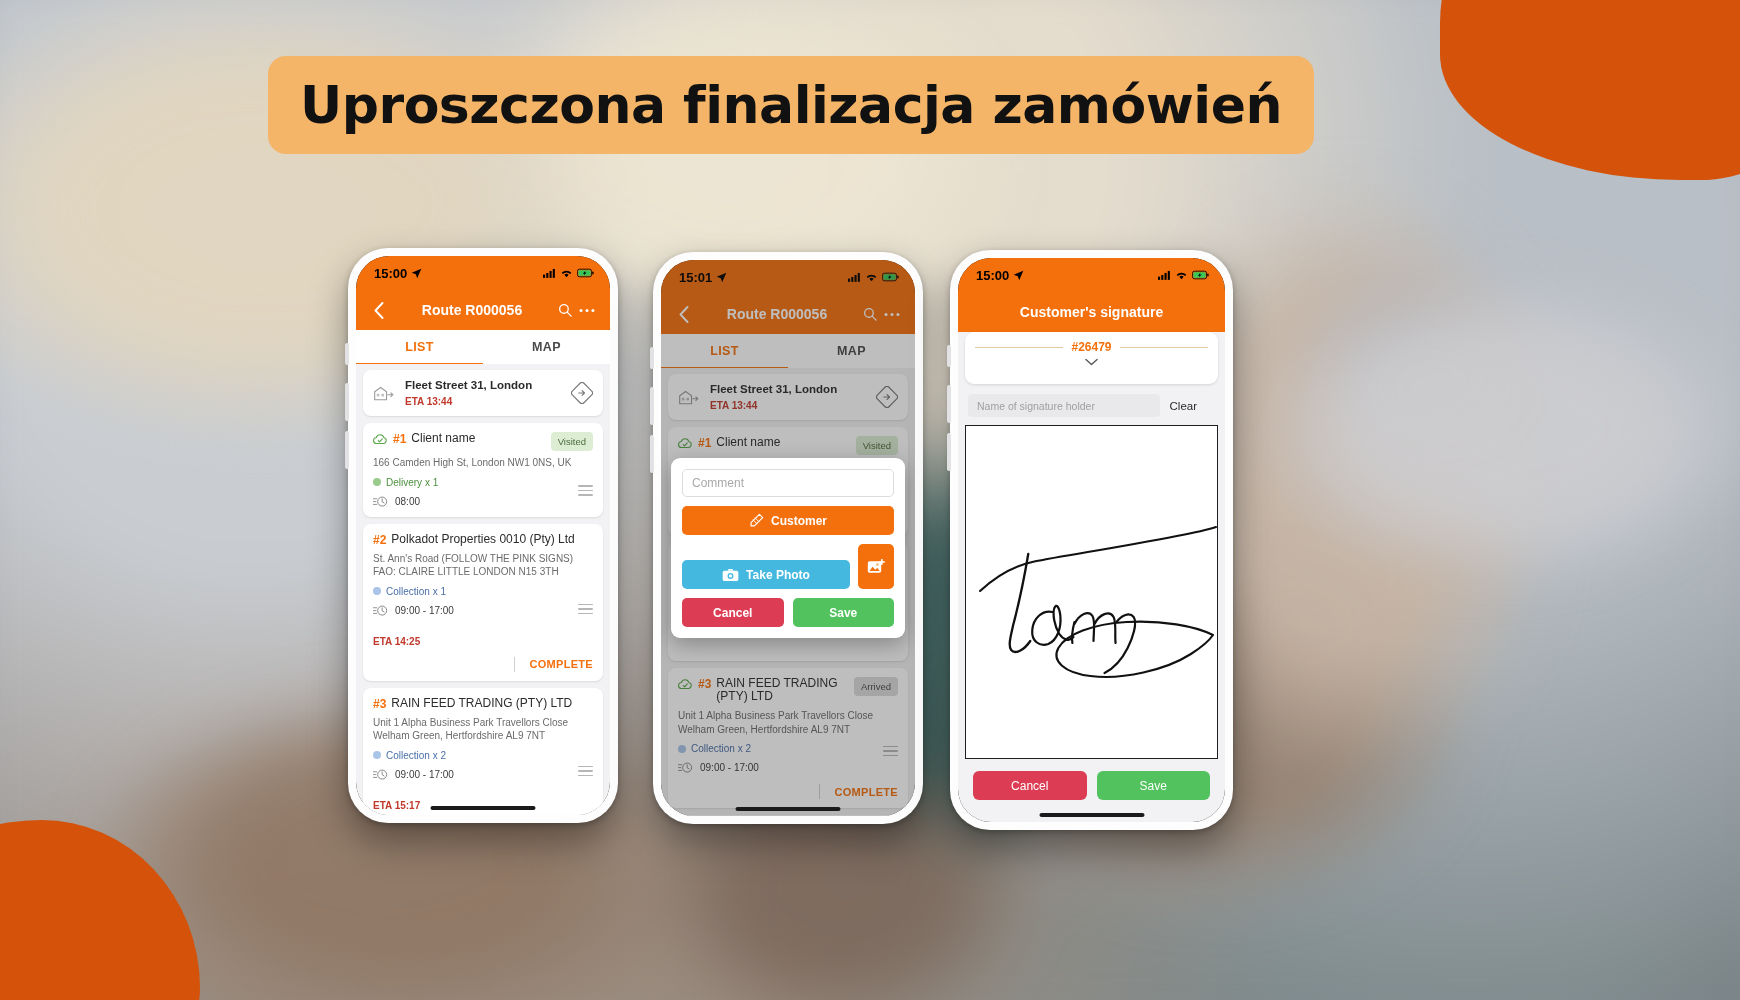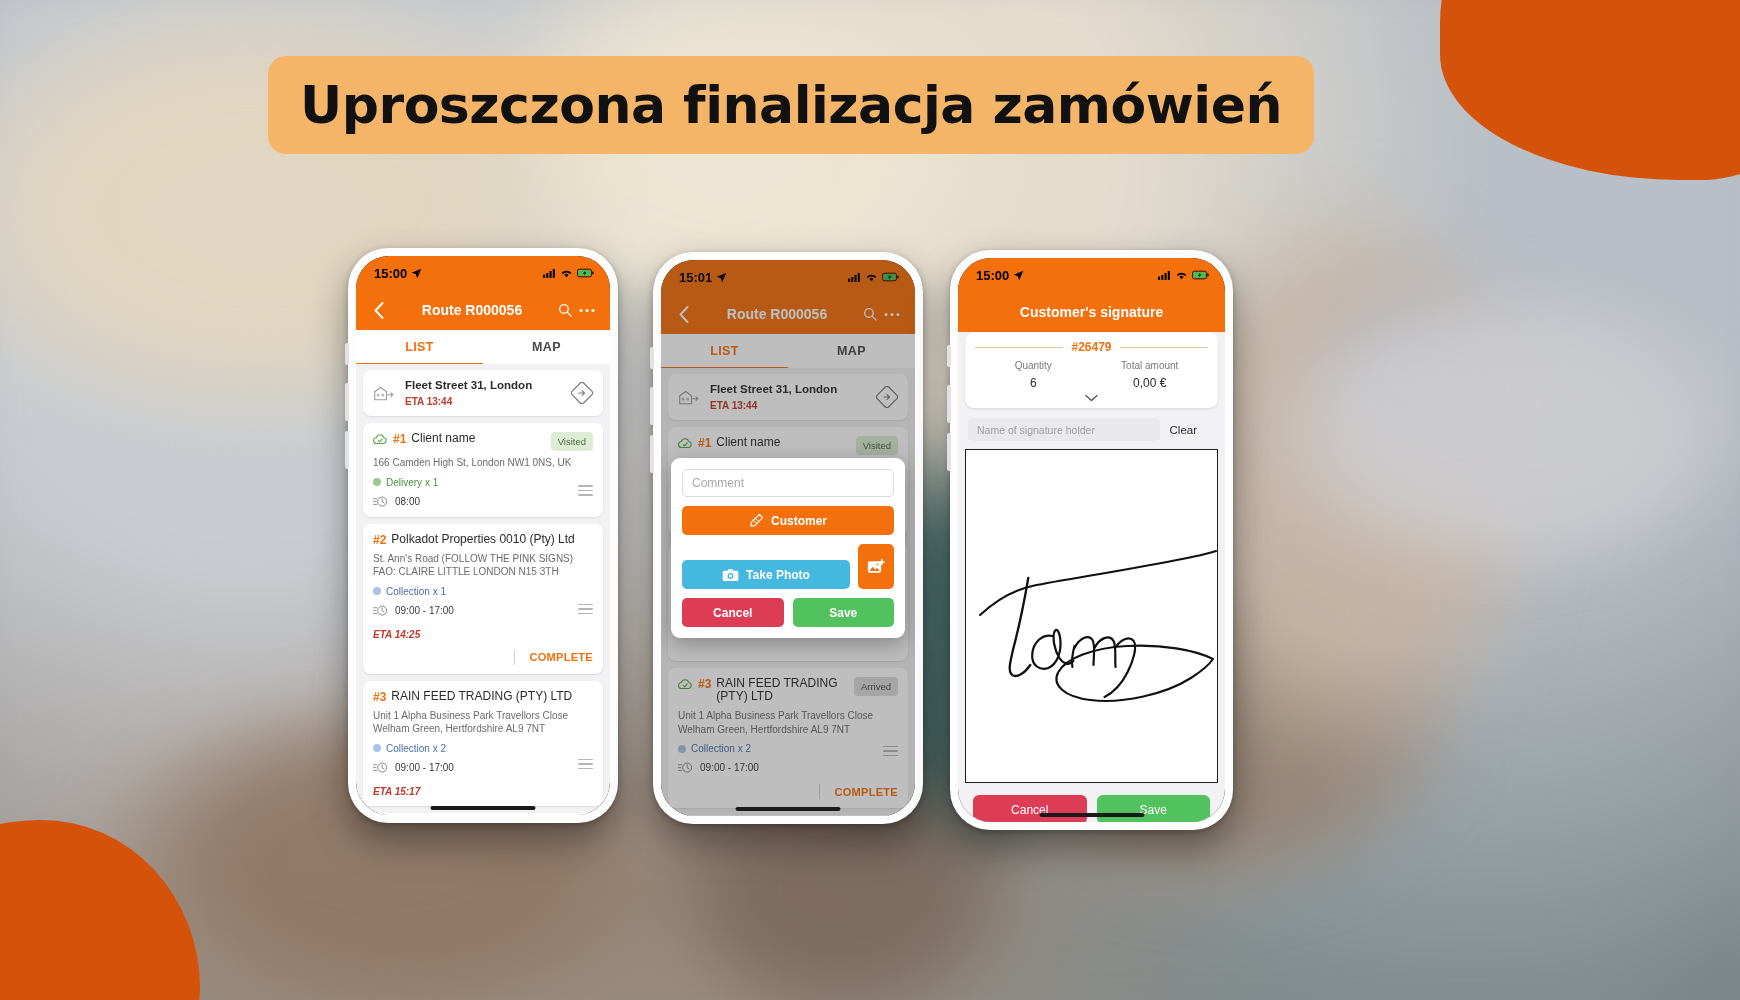--- a/index.html
+++ b/index.html
@@ -85,21 +85,21 @@
   .stop-head{display:flex;align-items:flex-start;gap:5px;}
   .stop-num{color:#f4700d;font-size:12px;font-weight:bold;}
   .stop-name{font-size:12px;color:#2b2b2b;flex:1;line-height:1.15;}
   .badge{font-size:9.5px;padding:4px 7px;border-radius:4px;white-space:nowrap;}
   .badge.visited{background:#dcedd3;color:#4a6b3c;}
   .badge.arrived{background:#dcdcdc;color:#4a4a4a;}
   .stop-addr{font-size:10px;color:#6b6b6b;margin-top:5px;line-height:1.35;}
   .stop-type{font-size:10px;margin-top:7px;display:flex;align-items:center;gap:5px;}
   .dot{width:8px;height:8px;border-radius:50%;display:inline-block;}
   .stop-time{font-size:10px;color:#3a3a3a;margin-top:7px;display:flex;align-items:center;gap:7px;}
-  .stop-etared{font-size:10px;font-weight:bold;color:#c0392b;margin-top:12px;font-style:italic;}
+  .stop-etared{font-size:10px;font-weight:bold;color:#c0392b;margin-top:19px;}
   .complete-row{margin-top:10px;border-top:0;display:flex;align-items:center;justify-content:flex-end;gap:14px;}
   .complete-row .divider{width:1px;height:15px;background:#d0d0d0;}
   .complete-lbl{font-size:11px;font-weight:bold;color:#f4700d;letter-spacing:.3px;}
   .hamb{position:absolute;right:10px;display:flex;flex-direction:column;gap:3px;}
   .hamb i{display:block;width:15px;height:1.6px;background:#b6b6b6;border-radius:1px;}
   .homebar{position:absolute;left:50%;transform:translateX(-50%);bottom:5px;
     width:105px;height:4px;background:#1a1a1a;border-radius:3px;}
   
   .dim{position:absolute;inset:0;background:rgba(40,40,40,.30);}
   
@@ -116,21 +116,21 @@
   .row2{display:flex;gap:8px;margin-top:9px;align-items:stretch;}
   .row2 .mbtn{margin-top:16px;}
   .imgbtn{width:36px;background:#f4700d;border-radius:5px;display:flex;align-items:center;justify-content:center;}
   .row3{display:flex;gap:9px;margin-top:9px;}
   .row3 .mbtn{flex:1;margin-top:0;}
   .mbtn.cancel{background:#dc3d54;}
   .mbtn.save{background:#52c25e;}
   
   .sig-body{position:absolute;top:74px;left:0;right:0;bottom:0;background:#f2f2f4;
     padding:0 7px;box-sizing:border-box;}
-  .sumcard{background:#fff;border-radius:9px;padding:8px 10px 4px;box-shadow:0 1px 3px rgba(0,0,0,.12);}
+  .sumcard{background:#fff;border-radius:9px;padding:8px 10px 16px;box-shadow:0 1px 3px rgba(0,0,0,.12);}
   .ordline{display:flex;align-items:center;gap:8px;}
   .ordline .ln{flex:1;height:1px;background:#e2c89f;}
   .ordno{font-size:12px;font-weight:bold;color:#f4700d;}
   .sum2{display:flex;margin-top:6px;}
   .sumcol{flex:1;text-align:center;}
   .sumlbl{font-size:10px;color:#7a7a7a;}
   .sumval{font-size:12px;color:#2b2b2b;margin-top:5px;}
   .chev{text-align:center;font-size:11px;color:#6b6b6b;margin-top:2px;}
   .sigrow{display:flex;align-items:center;gap:10px;margin-top:10px;padding:0 3px;}
   .signame{flex:1;height:23px;background:#e9e9ec;border-radius:4px;display:flex;
@@ -550,30 +550,20 @@
       <div class="nav-title">Customer's signature</div>
     </div>
 
     <div class="sig-body">
       <div class="sumcard">
         <div class="ordline">
           <span class="ln"></span>
           <span class="ordno">#26479</span>
           <span class="ln"></span>
         </div>
-        <div class="sum2">
-          <div class="sumcol">
-            <div class="sumlbl">Quantity</div>
-            <div class="sumval">6</div>
-          </div>
-          <div class="sumcol">
-            <div class="sumlbl">Total amount</div>
-            <div class="sumval">0,00 €</div>
-          </div>
-        </div>
         <div class="chev">
           <svg width="13" height="8" viewBox="0 0 14 8">
               <path d="M1 1.2 7 6.6l6-5.4" fill="none" stroke="#5a5a5a" stroke-width="1.5" stroke-linecap="round" stroke-linejoin="round"></path>
             </svg>
         </div>
       </div>
 
       <div class="sigrow">
         <div class="signame">Name of signature holder</div>
         <div class="clearbtn">Clear</div>

